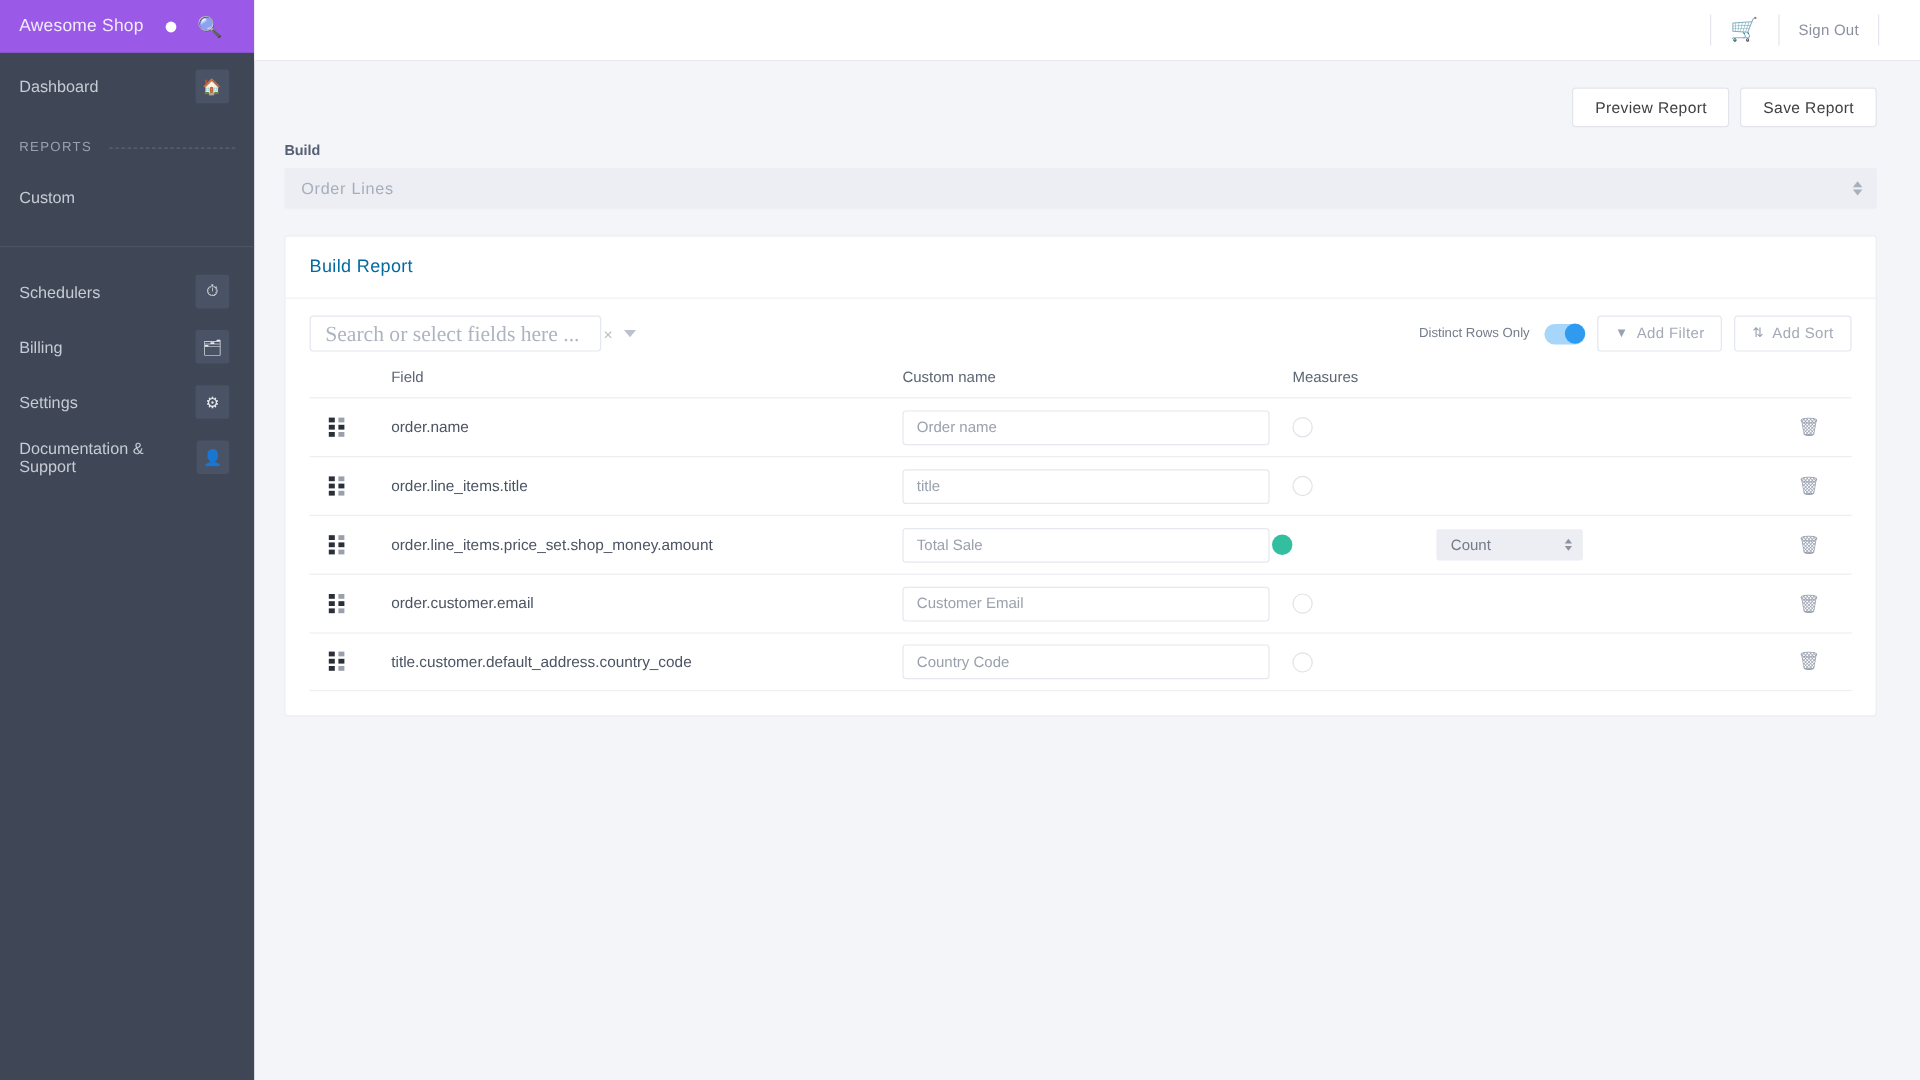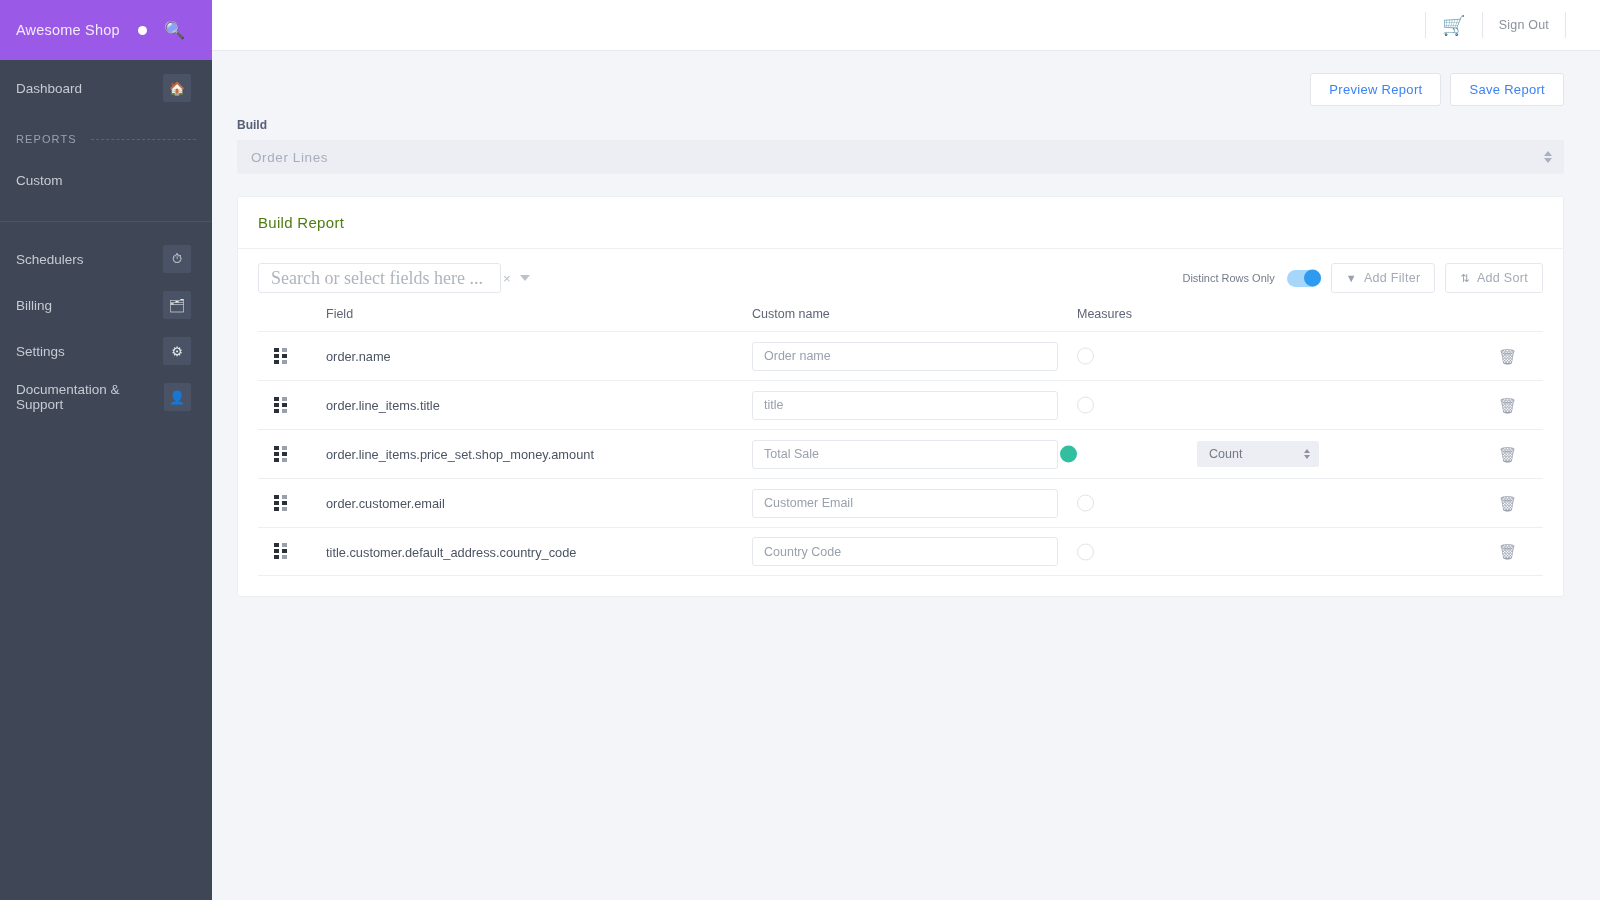--- a/index.html
+++ b/index.html
@@ -11,21 +11,21 @@
     background: #f4f5f9;
   }
 
   
   #sidebar {
     position: absolute; left: 0; top: 0;
     width: 212px; height: 900px;
     background: #3f4756;
   }
   #brandbar {
-    height: 60px;
+    height: 44px;
     background: #9b59e8;
     display: flex; align-items: center;
     padding: 0 16px;
     position: relative;
   }
   #brand-title {
     color: #f2eafd;
     font-size: 14.5px;
     letter-spacing: .2px;
     flex: 0 0 auto;
@@ -113,21 +113,21 @@
 
   #action-row {
     display: flex; justify-content: flex-end;
     gap: 9px;
     margin-bottom: 12px;
   }
   .ghost-btn {
     background: #ffffff;
     border: 1px solid #e2e5ec;
     border-radius: 3px;
-    color: #3b82f6;
+    color: #404040;
     font-size: 13px;
     padding: 9px 18px;
     letter-spacing: .3px;
     line-height: 1;
   }
 
   #type-label {
     color: #566074;
     font-size: 12px;
     margin-bottom: 8px;
@@ -167,21 +167,21 @@
   #build-card {
     background: #ffffff;
     border: 1px solid #eceef2;
     border-radius: 3px;
   }
   #card-header {
     padding: 17px 20px 16px 20px;
     border-bottom: 1px solid #eef0f4;
   }
   #card-title {
-    color: #4d7c0f;
+    color: #0369a1;
     font-size: 15px;
     letter-spacing: .3px;
   }
   #card-body { padding: 14px 20px 20px 20px; }
 
   #toolbar-row {
     display: flex; align-items: center;
     margin-bottom: 14px;
   }
   #field-search {

